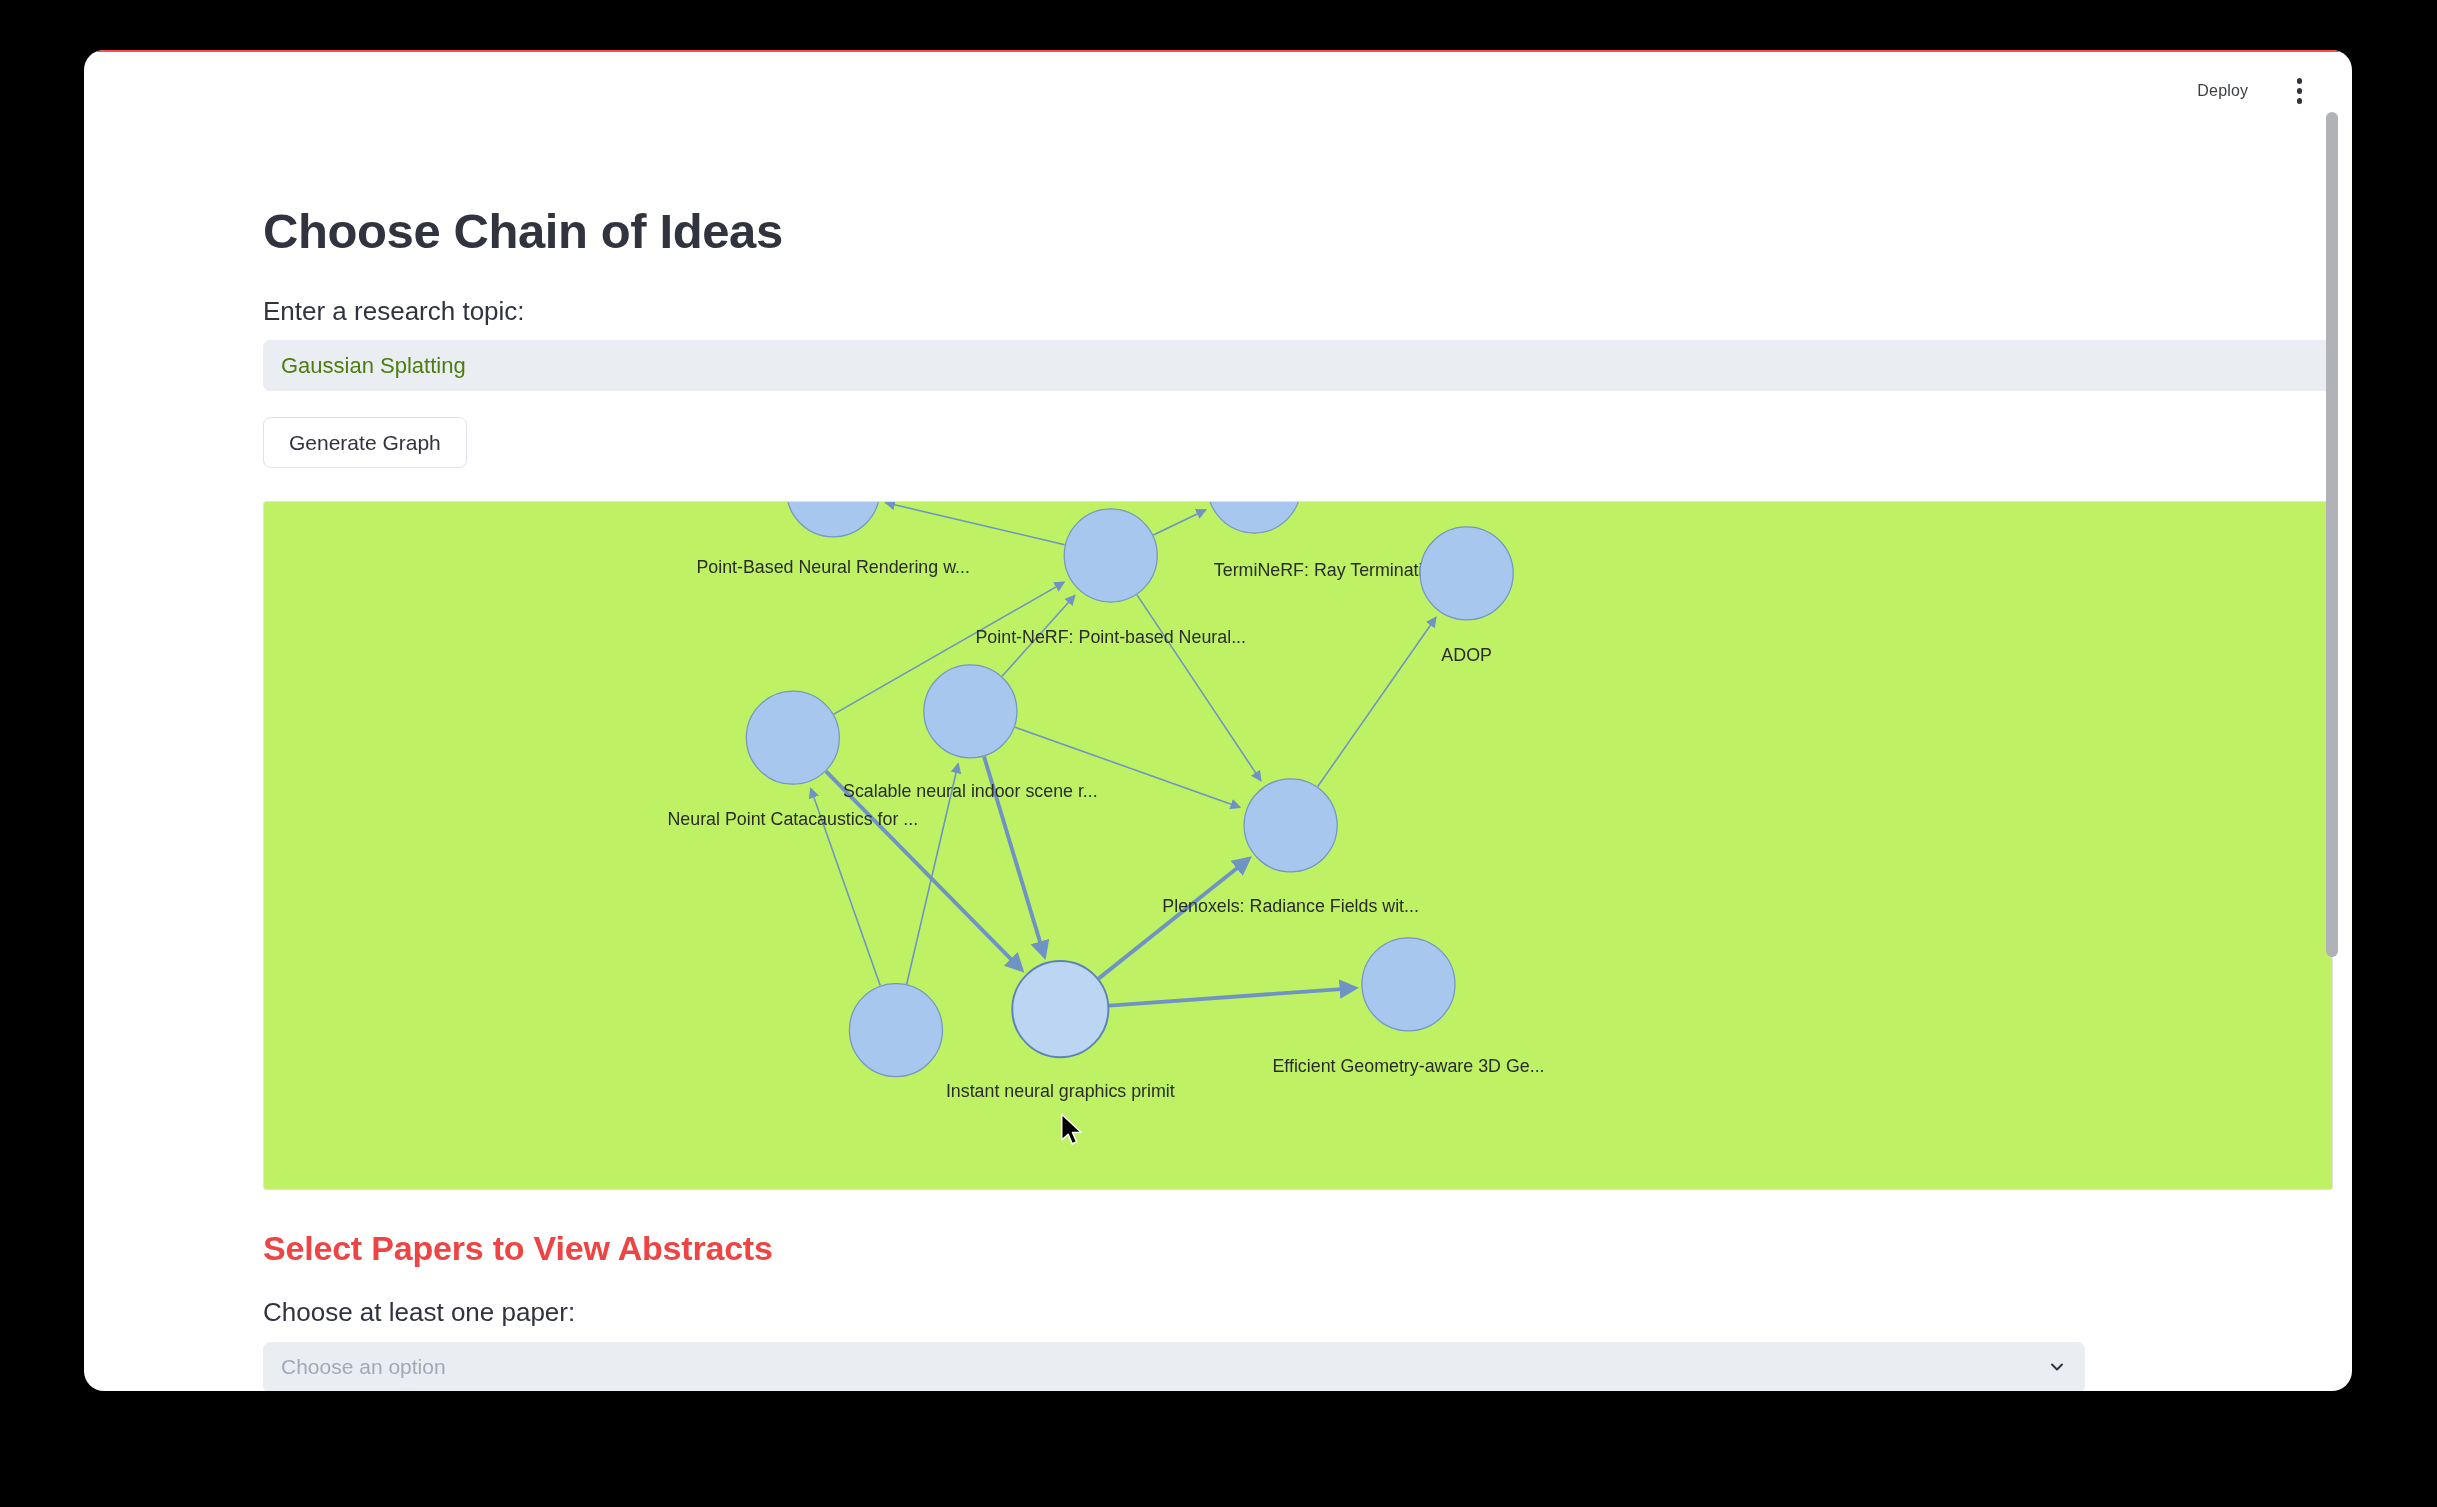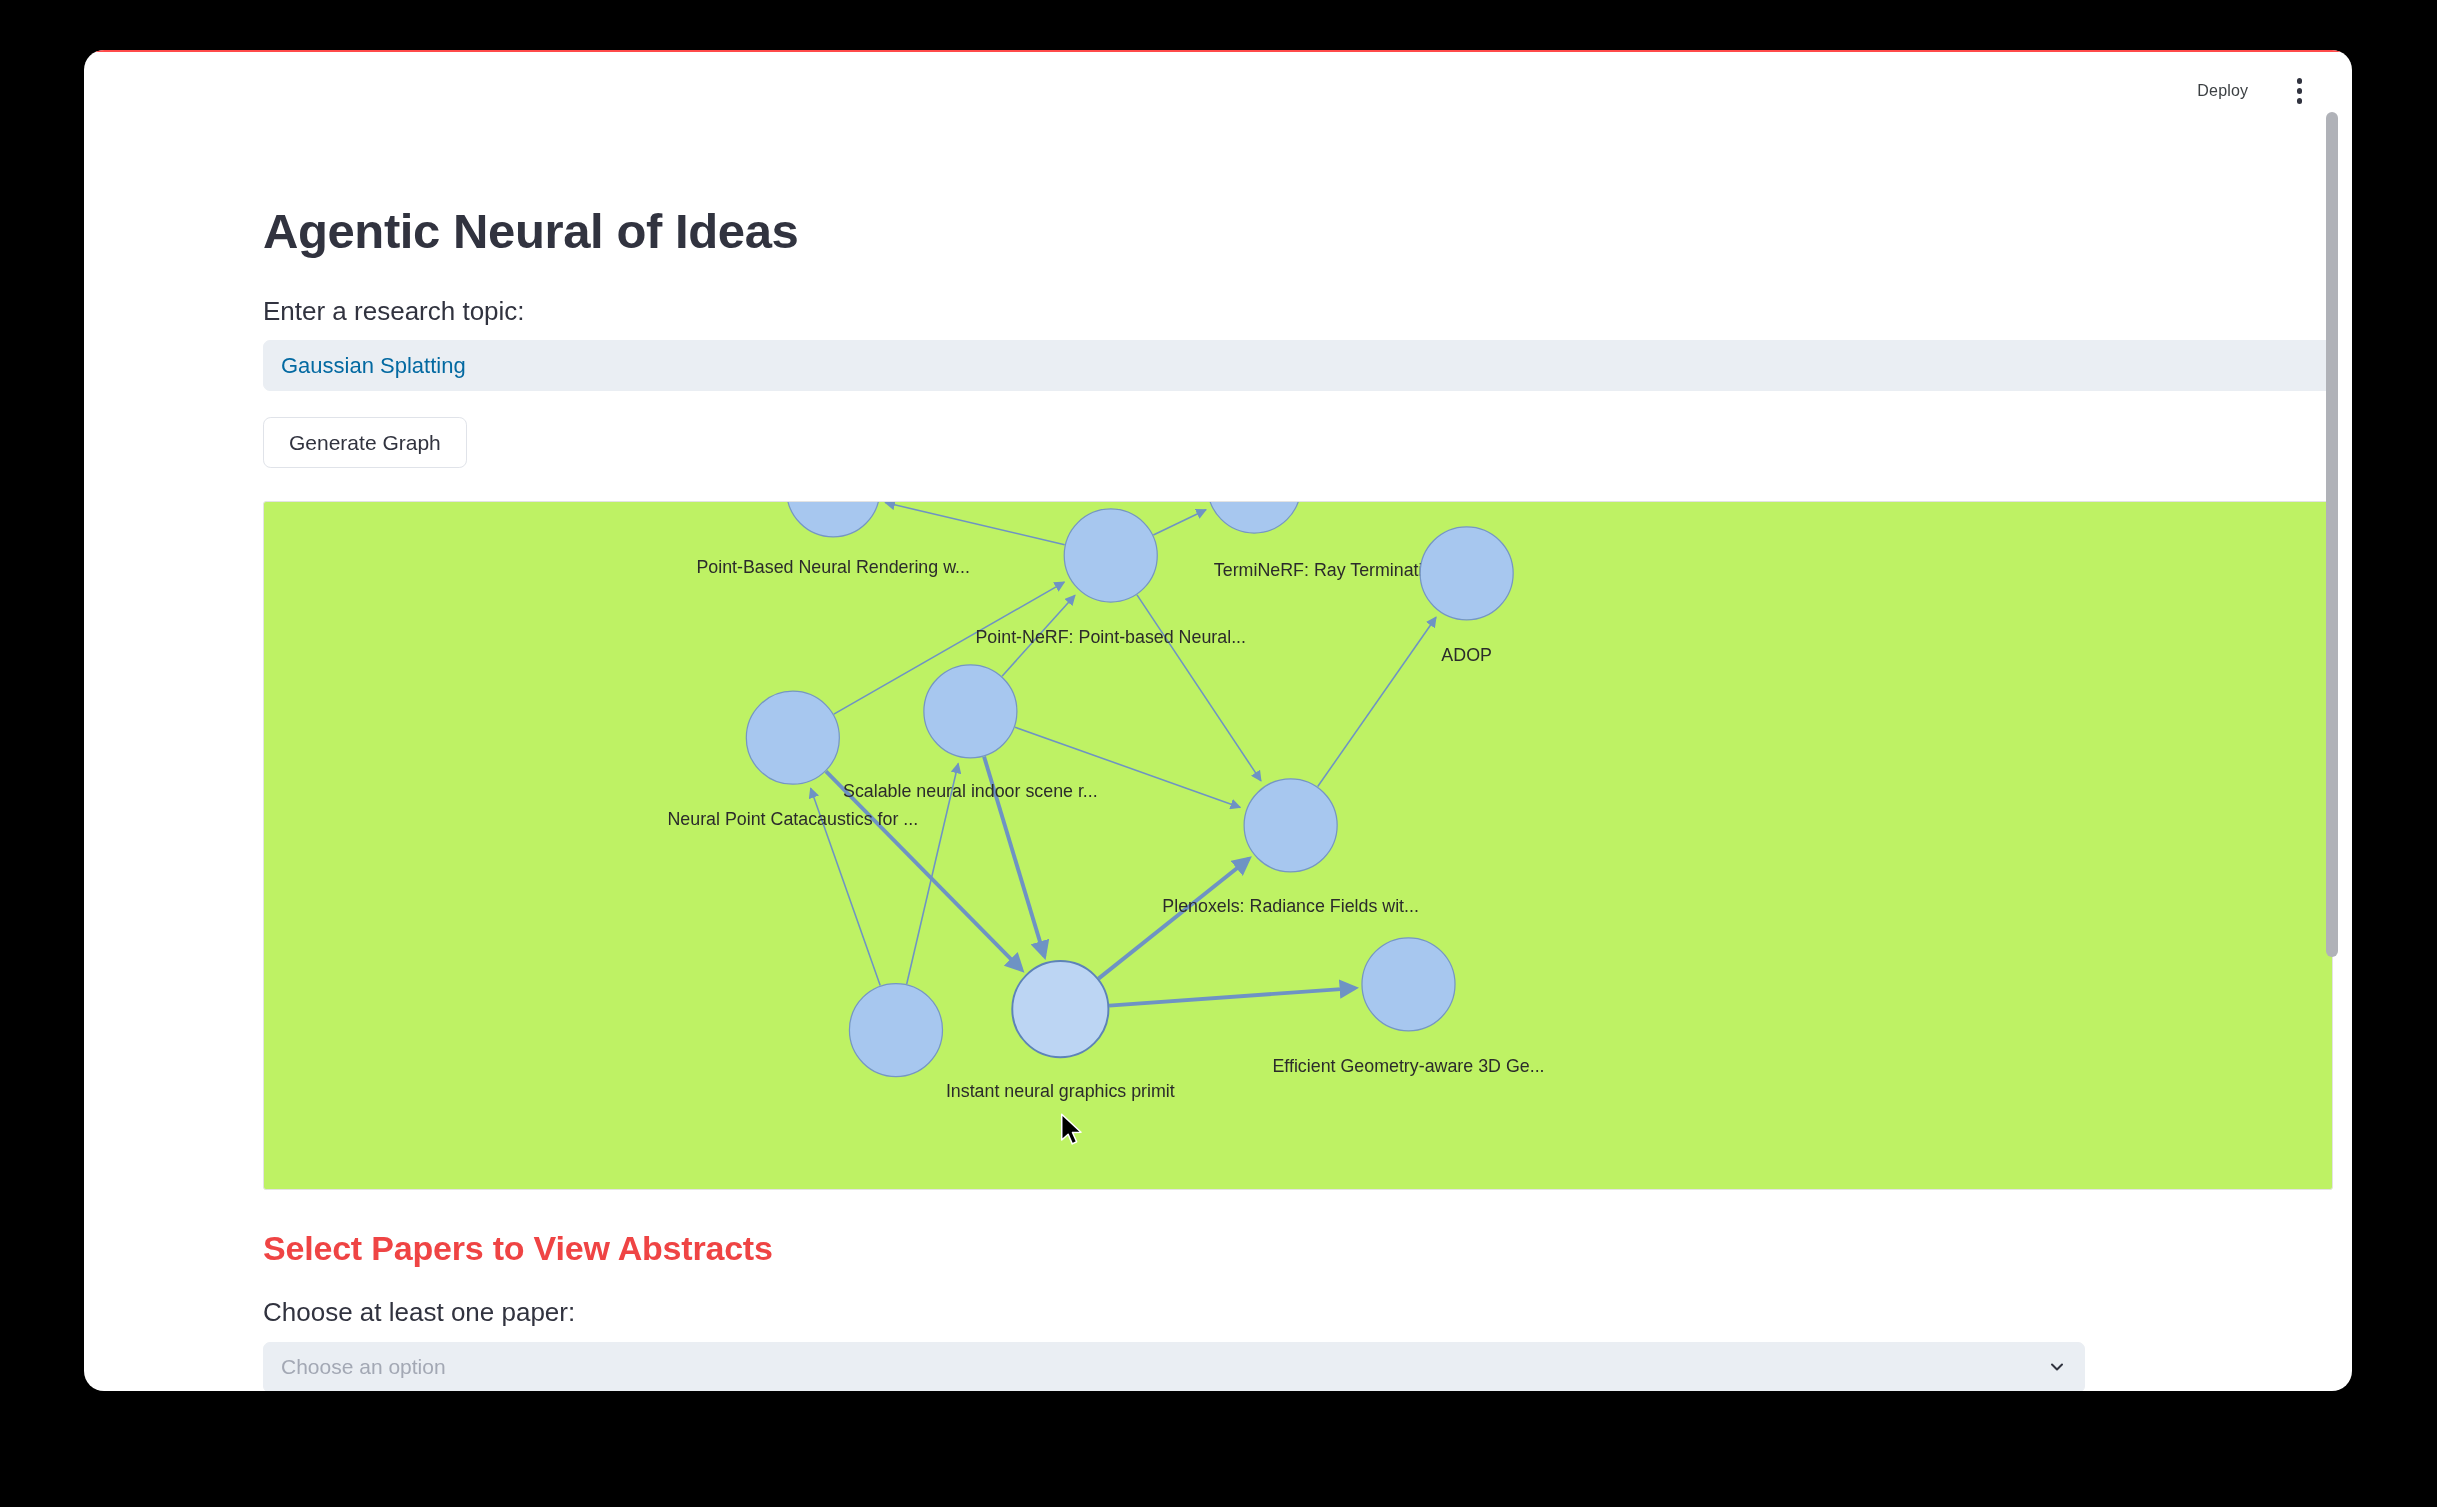--- a/index.html
+++ b/index.html
@@ -109,21 +109,21 @@
     width: 2070px;
     height: 51px;
     background: #eaeef3;
     border: 0.8px solid #eaeef3;
     border-radius: 7px;
     box-sizing: border-box;
     display: flex;
     align-items: center;
     padding: 0 17px;
     font-size: 22px;
-    color: #0369a1;
+    color: #4d7c0f;
     cursor: text;
   }
 
   .primary-row { margin-top: 26px; }
 
   .generate-button {
     display: inline-flex;
     align-items: center;
     justify-content: center;
     height: 51px;
@@ -236,21 +236,21 @@
       <div class="deploy-button">Deploy</div>
       <div class="kebab-menu">
         <span></span>
           <span></span>
           <span></span>
       </div>
     </div>
 
     <div class="content">
 
-      <h1 class="page-title">Agentic Neural of Ideas</h1>
+      <h1 class="page-title">Choose Chain of Ideas</h1>
 
       <div class="field-label">Enter a research topic:</div>
       <div class="text-input">
         <span>Gaussian Splatting</span>
       </div>
 
       <div class="primary-row">
         <div class="generate-button">Generate Graph</div>
       </div>
 

